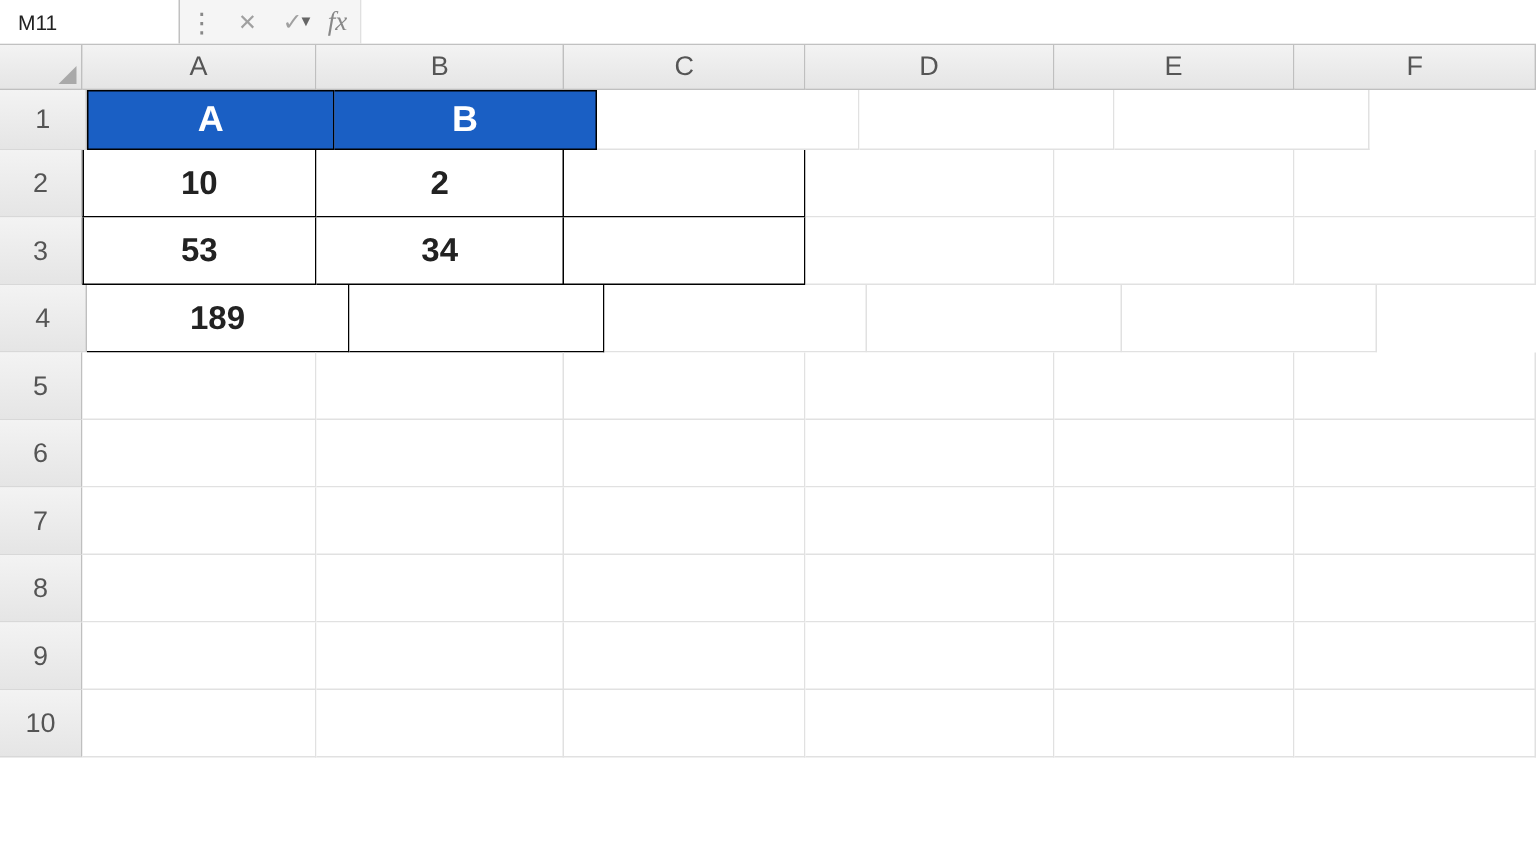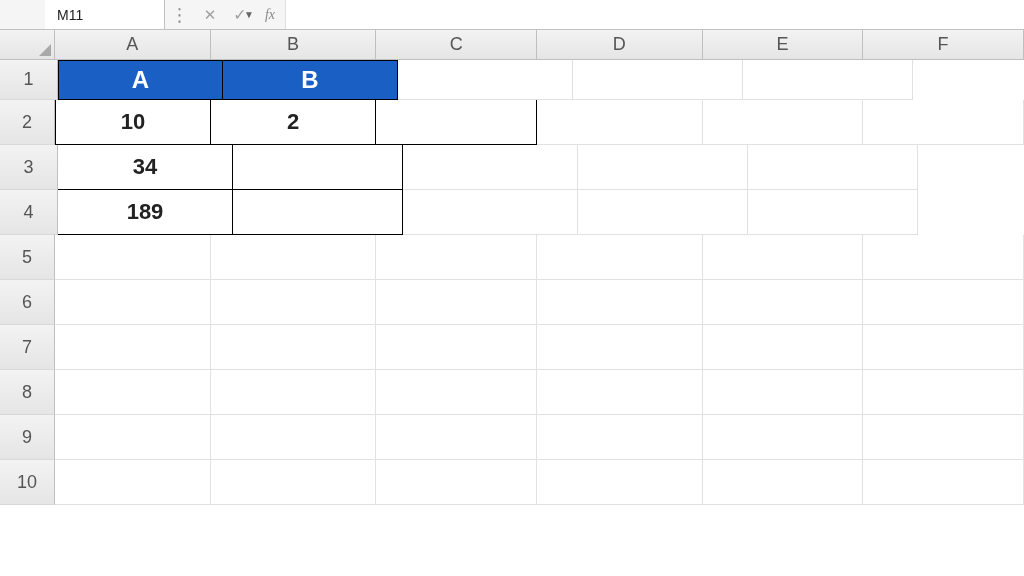--- a/index.html
+++ b/index.html
@@ -20,21 +20,20 @@
       background: #f5f5f5;
     }
     .name-box-wrap {
       display: flex;
       align-items: center;
       width: 120px;
       border-right: 1px solid #c1c1c1;
       background: #fff;
       position: relative;
       padding: 0 6px 0 10px;
-      margin-left: 45px;
     }
     .name-box {
       flex: 1;
       font-size: 14px;
       color: #222;
       border: none;
       outline: none;
       background: transparent;
     }
     .name-box-arrow {
@@ -47,21 +46,21 @@
       align-items: center;
       border-right: 1px solid #e0e0e0;
       background: #f5f5f5;
     }
     .fb-btn {
       width: 30px;
       height: 30px;
       display: flex;
       align-items: center;
       justify-content: center;
-      font-size: 14px;
+      font-size: 18px;
       color: #a0a0a0;
       font-style: italic;
     }
     .fb-btn.dots { font-style: normal; font-size: 18px; letter-spacing: 1px; color:#888; }
     .fb-btn.fx { font-family: "Times New Roman", serif; font-style: italic; color: #888; }
     .cancel-x { font-style: normal; font-size: 15px; }
     .enter-check { font-style: normal; font-size: 16px; }
     .formula-input {
       flex: 1;
       background: #fff;
@@ -197,20 +196,21 @@
       <div class="cell cA rH dcell left">10</div>
       <div class="cell cB rH dcell">2</div>
       <div class="cell cC rH dcell"></div>
       <div class="cell cD rH"></div>
       <div class="cell cE rH"></div>
       <div class="cell cF rH"></div>
     </div>
 
     <div class="body-row rH">
       <div class="row-head rH">3</div>
+      <div class="cell cA rH dcell left">53</div>
       <div class="cell cB rH dcell">34</div>
       <div class="cell cC rH dcell"></div>
       <div class="cell cD rH"></div>
       <div class="cell cE rH"></div>
       <div class="cell cF rH"></div>
     </div>
 
     <div class="body-row rH">
       <div class="row-head rH">4</div>
       <div class="cell cB rH dcell">189</div>

